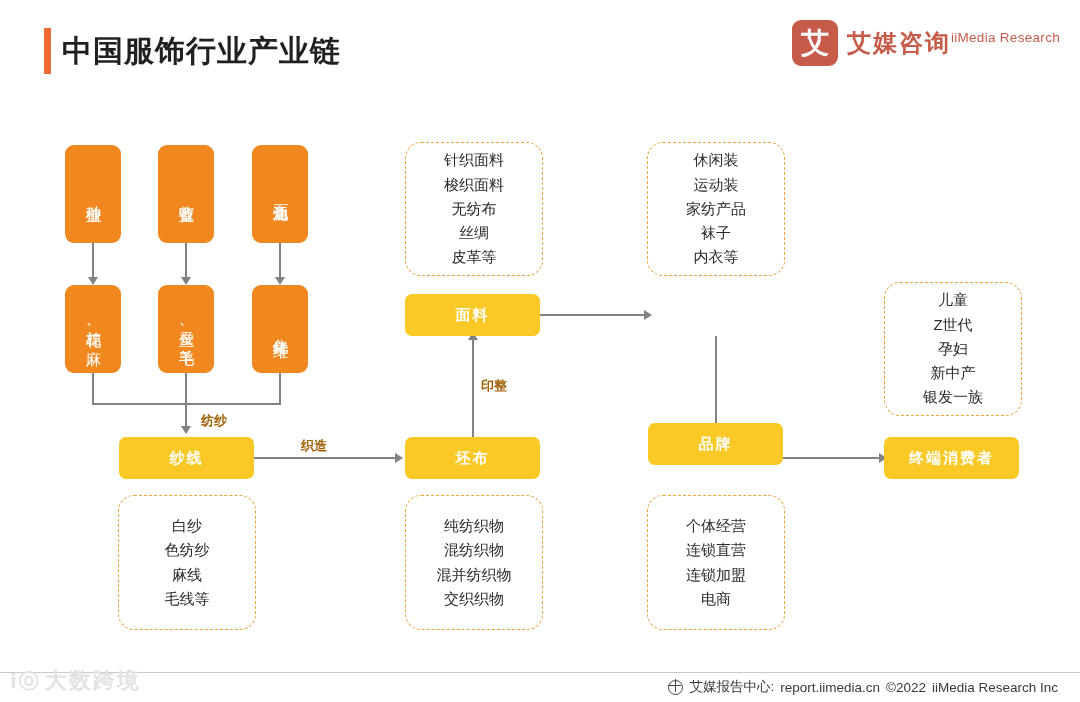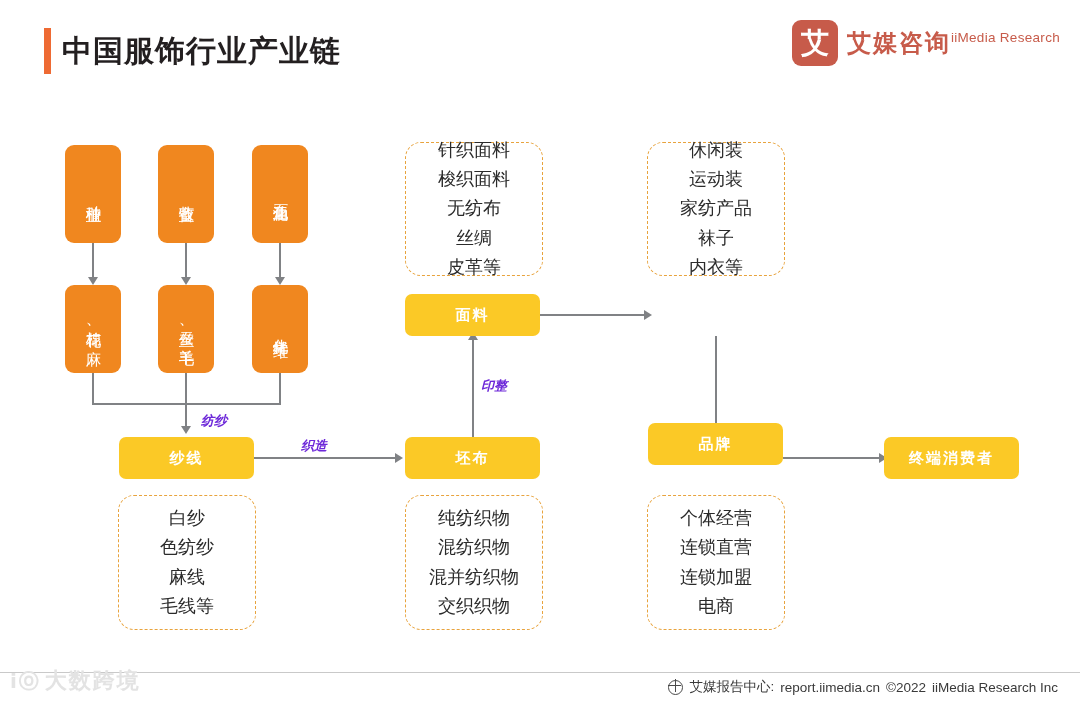--- a/index.html
+++ b/index.html
@@ -38,21 +38,21 @@
     writing-mode:vertical-rl;text-orientation:upright;
     letter-spacing:1px;
   }
   .yellow-box{
     background:#FBC926;border-radius:7px;color:#ffffff;
     font-size:15px;font-weight:bold;letter-spacing:2px;text-align:center;
   }
   .dashed-box{
     border:1.4px dashed #E8A33D;border-radius:16px;background:#fff;
     display:flex;flex-direction:column;align-items:center;justify-content:center;
-    color:#2b2b2b;font-size:18px;line-height:1.62;text-align:center;
+    color:#2b2b2b;font-size:15px;line-height:1.62;text-align:center;
   }
   .dashed-box span{display:block;white-space:nowrap;}
 
   
   .conn{position:absolute;background:#808285;}
   .vline{width:1.6px;}
   .hline{height:1.6px;}
   .arrow-down{
     position:absolute;width:0;height:0;
     border-left:5px solid transparent;border-right:5px solid transparent;
@@ -62,21 +62,21 @@
     position:absolute;width:0;height:0;
     border-left:5px solid transparent;border-right:5px solid transparent;
     border-bottom:8px solid #808285;
   }
   .arrow-right{
     position:absolute;width:0;height:0;
     border-top:5px solid transparent;border-bottom:5px solid transparent;
     border-left:8px solid #808285;
   }
   .edge-label{
-    position:absolute;font-size:13px;color:#6d28d9;white-space:nowrap;font-weight:bold;font-style:italic;
+    position:absolute;font-size:13px;color:#a16207;white-space:nowrap;font-weight:bold;
   }
 
   
   .footer-rule{position:absolute;left:0;right:0;top:672px;height:1px;background:#c9c9c9;}
   .footer{
     position:absolute;right:22px;top:678px;
     font-size:13.5px;color:#3a3a3a;display:flex;align-items:center;gap:6px;white-space:nowrap;
   }
   .globe-icon{
     width:13px;height:13px;border-radius:50%;border:1.4px solid #4a4a4a;
@@ -192,20 +192,27 @@
     <span>连锁直营</span>
     <span>连锁加盟</span>
     <span>电商</span>
   </div>
 
   <div class="conn hline" style="left:783px;top:457px;width:97px;height:1.6px;"></div>
   <div class="arrow-right" style="left:879px;top:453px;"></div>
 
   <div class="box yellow-box" style="left:884px;top:437px;width:135px;height:42px;">终端消费者</div>
 
+  <div class="dashed-box" style="position:absolute;left:884px;top:282px;width:136px;height:132px;">
+    <span>儿童</span>
+    <span>Z世代</span>
+    <span>孕妇</span>
+    <span>新中产</span>
+    <span>银发一族</span>
+  </div>
 
   <div class="footer-rule"></div>
   <div class="watermark">
     <span class="wm-logo">ⅰⓞ</span>
     <span>大数跨境</span>
   </div>
   <div class="footer">
     <span class="globe-icon"></span>
     <span>艾媒报告中心:</span>
     <span>report.iimedia.cn</span>

